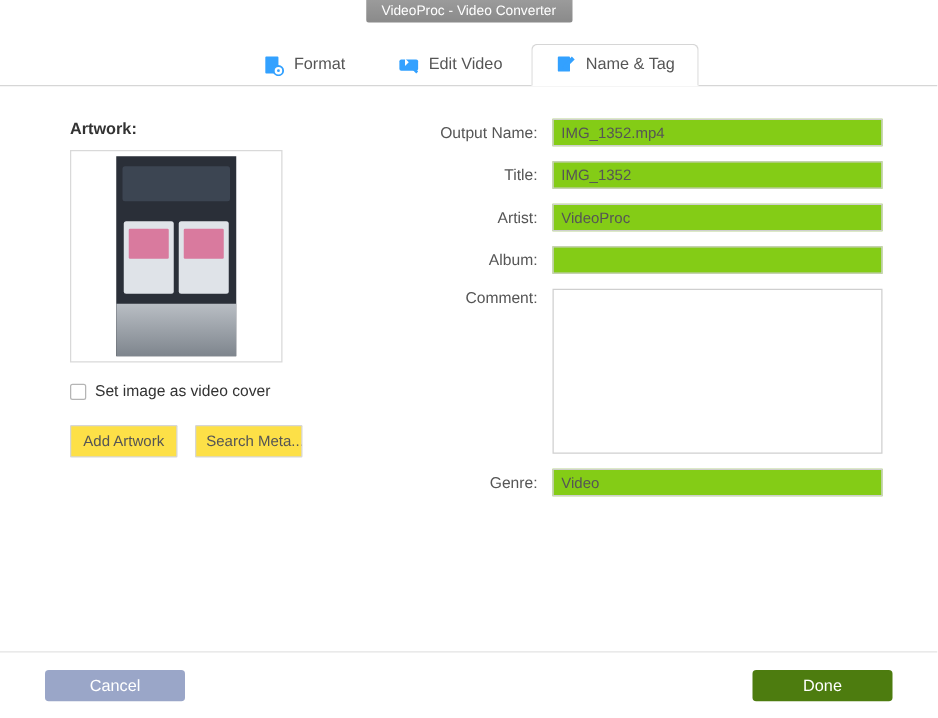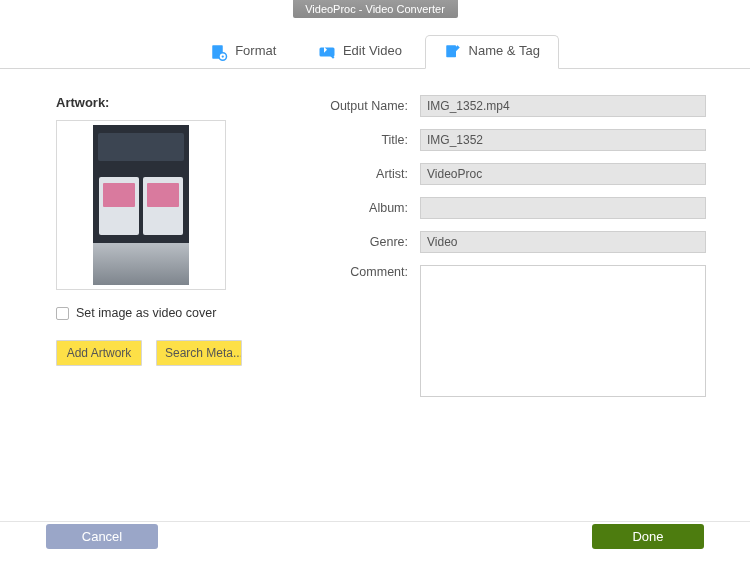--- a/index.html
+++ b/index.html
@@ -44,21 +44,21 @@
   .tab.active {
     border-color: #d6d6d6;
     border-bottom-color: #fff;
     background: #fff;
   }
   .tab-icon { width: 18px; height: 18px; display: inline-block; }
   .panel-rule { border: none; border-top: 1px solid #d6d6d6; margin: 0; }
   .content {
     display: flex;
     padding: 26px 44px 14px 56px;
-    gap: 58px;
+    gap: 80px;
   }
   .left { width: 200px; flex: 0 0 auto; }
   .section-label { font-size: 13px; font-weight: bold; color: #333; margin-bottom: 10px; }
   .thumb-frame {
     width: 170px; height: 170px;
     border: 1px solid #d9d9d9;
     background: #fff;
     display: flex; align-items: center; justify-content: center;
   }
   .thumb {
@@ -77,33 +77,33 @@
   .btnrow { margin-top: 20px; display: flex; gap: 14px; }
   .smallbtn {
     background: #fde047; border: 1px solid #d6d6d6; color:#555;
     font-size: 12px; padding: 5px 8px; width: 86px; text-align:center;
     border-radius: 1px; cursor:pointer; white-space:nowrap; overflow:hidden;
   }
   .right { flex: 1; }
   .field { display: flex; align-items: center; margin-bottom: 12px; }
   .field label { width: 106px; text-align: right; padding-right: 12px; font-size: 12.5px; color:#555; }
   .field input[type=text] {
-    flex:1; height:22px; border:1px solid #cfcfcf; background:#e5e5e5;
+    flex:1; height:22px; border:1px solid #cfcfcf; background:#84cc16;
     padding: 0 6px; font-size:12px; color:#555;
   }
   .field.comment { align-items: flex-start; }
   .field.comment textarea {
     flex:1; height:132px; border:1px solid #cfcfcf; background:#fff; resize:none;
     padding:4px 6px; font-size:12px; color:#555;
   }
   .footer-rule { border:none; border-top:1px solid #e4e4e4; margin: 12px 0 0; position:absolute; left:0; right:0; bottom:52px;}
   .footer {
-    position:absolute; left:0; right:0; bottom:12px; height:52px;
+    position:absolute; left:0; right:0; bottom:0; height:52px;
     display:flex; justify-content:space-between; align-items:center;
-    padding: 0 46px;
+    padding: 0 36px;
     gap: 12px;
   }
   .bigbtn {
     width: 112px; height: 25px; border:none; border-radius:3px;
     font-size: 13px; color:#fff; cursor:pointer;
   }
   .bigbtn.cancel { background:#9aa6c8; }
   .bigbtn.done { background:#4d7c0f; }
 </style>
 </head>
@@ -179,27 +179,27 @@
       <input type="text" value="IMG_1352" style="">
     </div>
     <div class="field">
       <label>Artist:</label>
       <input type="text" value="VideoProc" style="">
     </div>
     <div class="field">
       <label>Album:</label>
       <input type="text" value="" style="">
     </div>
-    <div class="field">
-      <label>Genre:</label>
-      <input type="text" value="Video" style="">
-    </div>
     <div class="field comment">
       <label>Comment:</label>
       <textarea style=""></textarea>
+    </div>
+    <div class="field">
+      <label>Genre:</label>
+      <input type="text" value="Video" style="">
     </div>
   </div>
 </div>
 
 <hr class="footer-rule">
 <div class="footer">
   <button class="bigbtn cancel">Cancel</button>
   <button class="bigbtn done">Done</button>
 </div>
 

